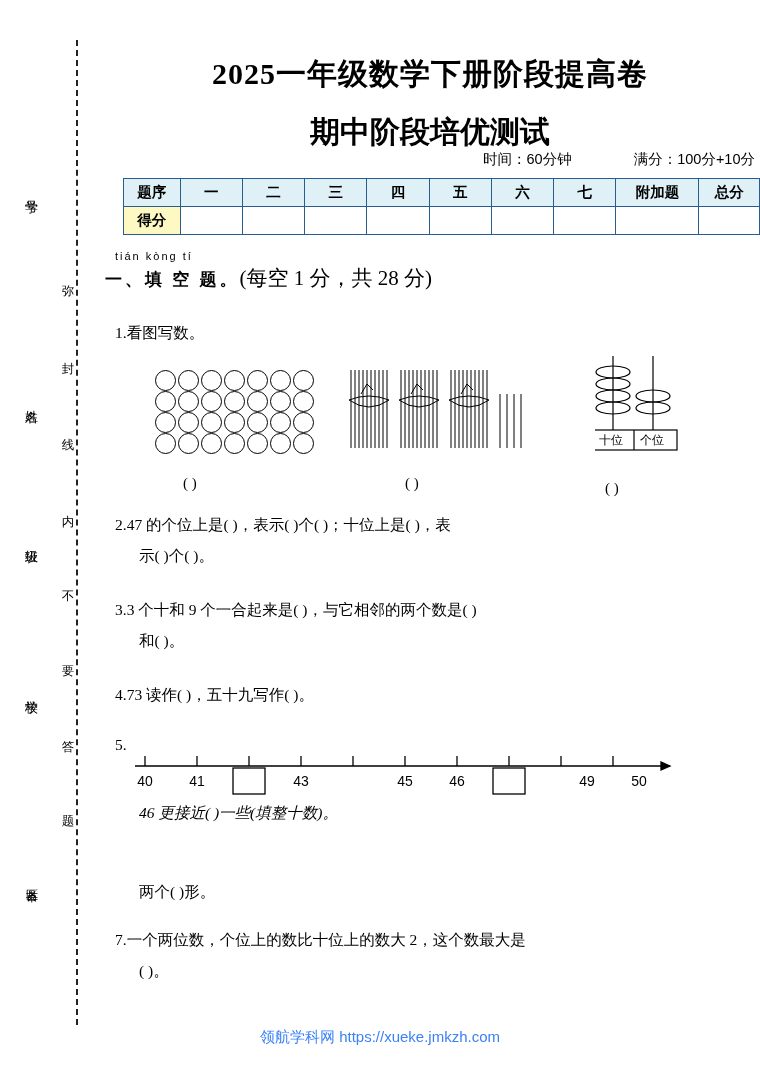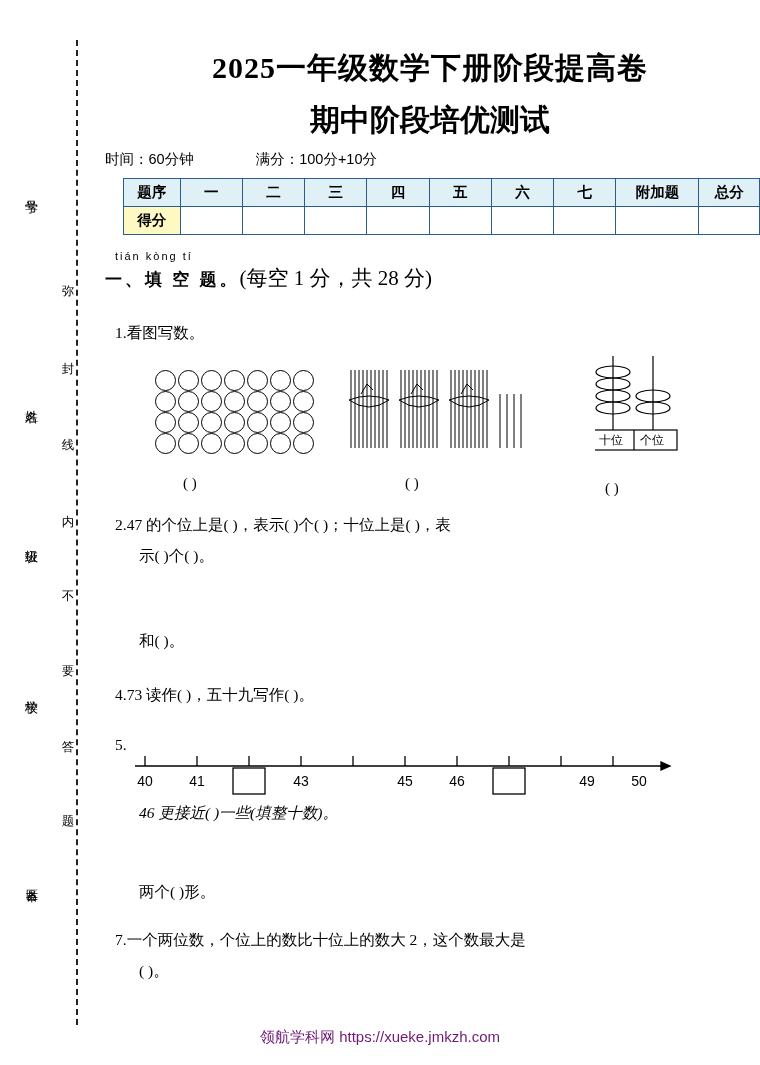--- a/index.html
+++ b/index.html
@@ -27,34 +27,34 @@
   }
   
   .lbl { position:absolute; left:18px; width:22px; font-size:13px; }
   
   .mid { position:absolute; left:56px; width:20px; font-size:12.5px; }
 
   
   .content { position:absolute; left:105px; top:0; width:655px; height:1065px; }
 
   h1.title {
-    margin:8px; padding:0;
+    margin:14px; padding:0;
     text-align:center;
     font-family:"Liberation Serif", serif;
     font-weight:bold;
     font-size:30px;
     letter-spacing:1px;
     line-height:44px;
   }
   .title-wrap { position:absolute; left:-5px; top:38px; width:660px; }
   .title-line2 { text-align:center; font-size:30px; font-weight:bold; line-height:44px; }
 
   .meta {
     position:absolute; left:0; top:150px; width:650px;
-    text-align:left; font-size:14.5px;
+    text-align:right; font-size:14.5px;
     font-family:"Liberation Sans", sans-serif;
   }
   .meta .gap { display:inline-block; width:54px; }
 
   
   table.score {
     position:absolute; left:6px; top:178px;
     border-collapse:collapse;
     font-family:"Liberation Sans", sans-serif;
     margin-left:12px;
@@ -92,21 +92,21 @@
   .circles { position:absolute; left:50px; top:370px; }
   .circ-row { height:21px; }
   .circ {
     display:inline-block; width:19px; height:19px;
     border:1.3px solid #000; border-radius:50%;
     margin-right:2px;
   }
   .paren-row { position:absolute; font-size:15px; }
   .watermark {
     position:absolute; left:0; bottom:18px; width:760px;
-    text-align:center; font-size:15px; color:#701a75;
+    text-align:center; font-size:15px; color:#3b82f6;
     font-family:"Liberation Sans", sans-serif;
   }
   .numline { position:absolute; left:20px; top:738px; }
 </style>
 </head>
 <body>
 
 <div class="page">
 
   <div class="seal-col">
@@ -256,20 +256,21 @@
       <text x="45" y="92" font-size="12" font-family="Liberation Sans, sans-serif">个位</text>
     </svg>
 
     <div class="paren-row" style="left:78px; top:475px;">(       )</div>
     <div class="paren-row" style="left:300px; top:475px;">(       )</div>
     <div class="paren-row" style="left:500px; top:480px;">(       )</div>
 
     <div class="q" style="left:10px; top:512px;">2.47 的个位上是(     )，表示(     )个(      )；十位上是(      )，表</div>
     <div class="q" style="left:34px; top:543px;">示(     )个(      )。</div>
 
+    <div class="q" style="left:10px; top:597px;">3.3 个十和 9 个一合起来是(         )，与它相邻的两个数是(         )</div>
     <div class="q" style="left:34px; top:628px;">和(        )。</div>
 
     <div class="q" style="left:10px; top:682px;">4.73 读作(                )，五十九写作(         )。</div>
 
     <div class="q" style="left:10px; top:732px;">5.</div>
 
     <svg class="numline" width="580" height="60">
       <g stroke="#000" stroke-width="1.3" fill="none">
         <line x1="10" y1="28" x2="545" y2="28"></line>
         <path d="M545 28 l-9 -4 l0 8 z" fill="#000"></path>

